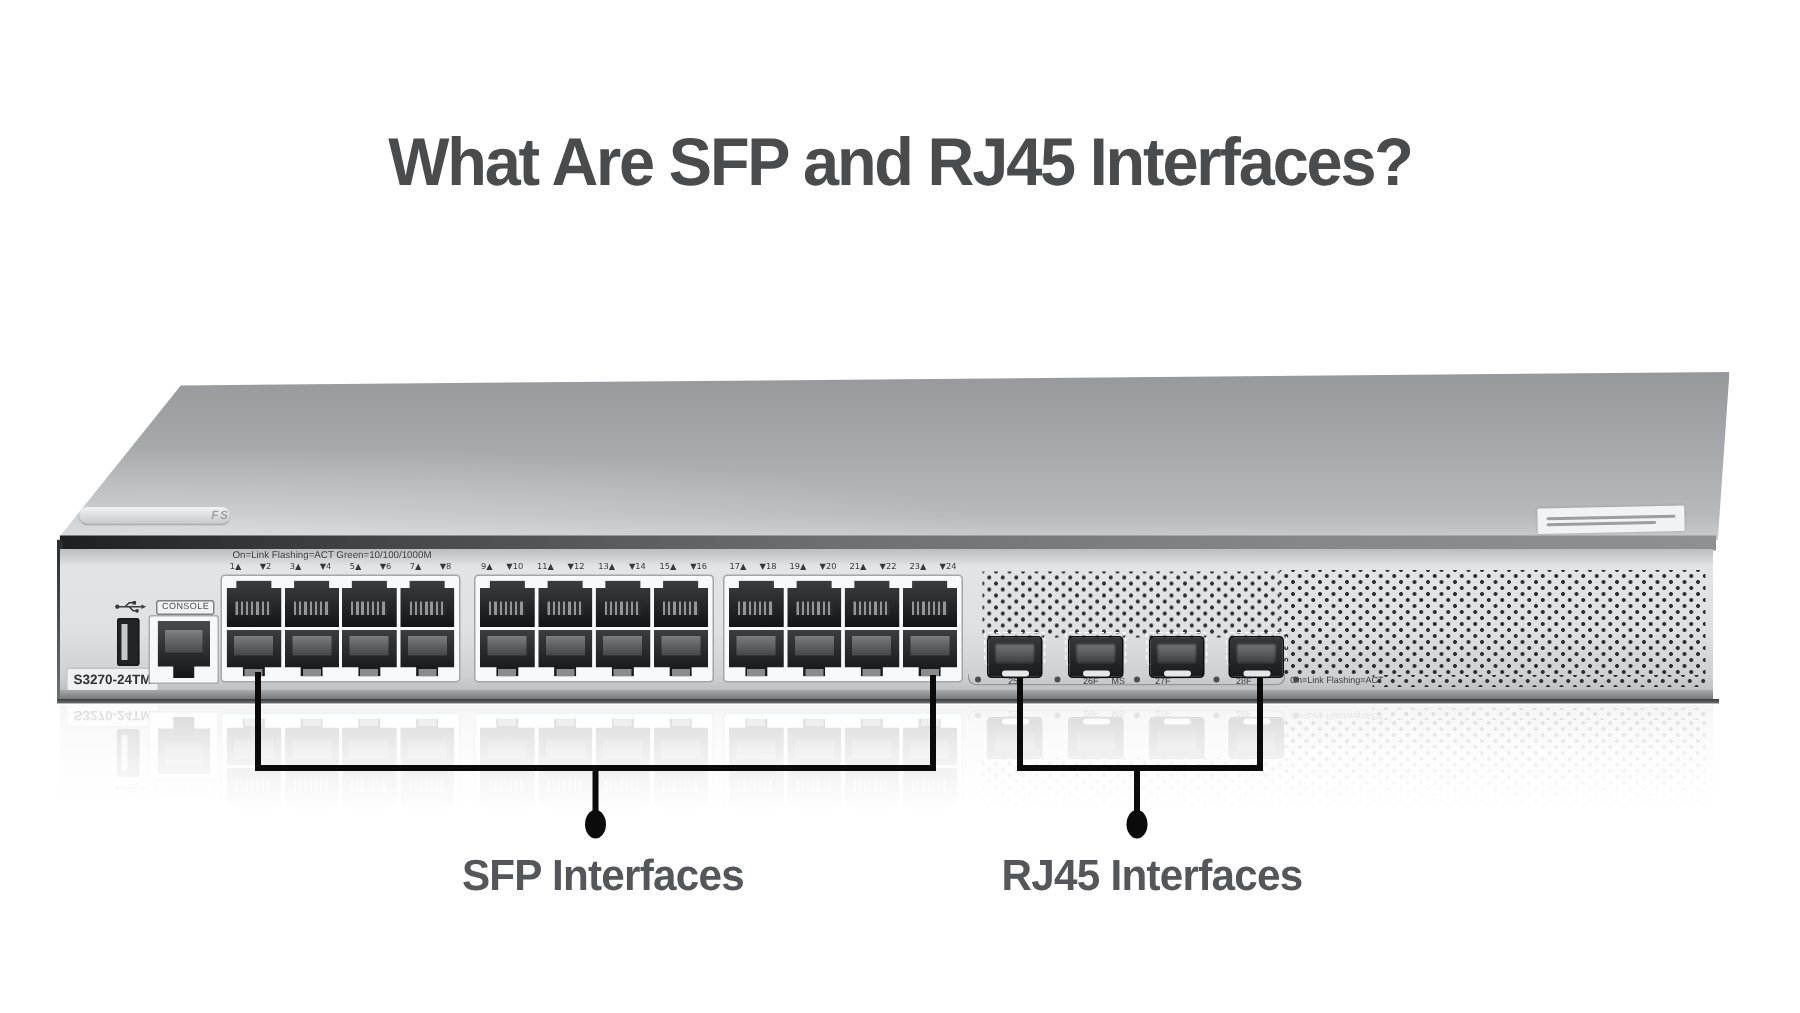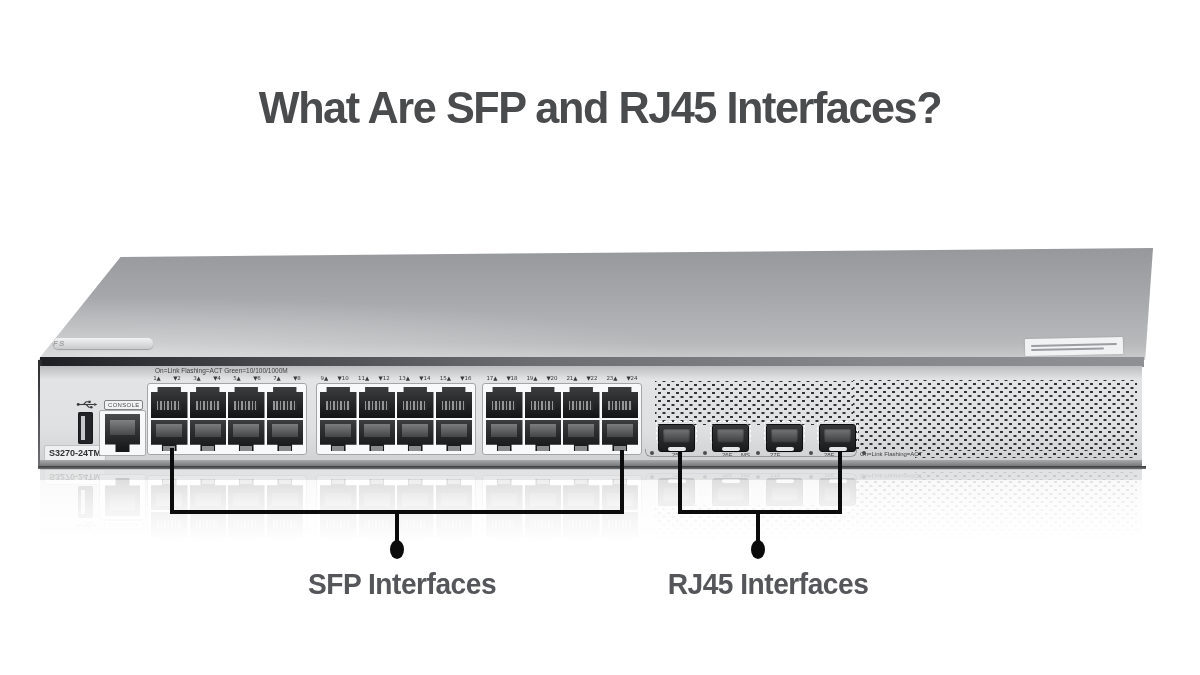--- a/index.html
+++ b/index.html
@@ -14,32 +14,32 @@
 
   
   .switch{position:absolute;left:38px;top:248px;width:1115px;height:222px;}
   .top-face{position:absolute;left:0;top:0;width:1115px;height:112px;
       clip-path:polygon(7.4% 8%,100% 0,99.3% 100%,0 100%);
       background:linear-gradient(to bottom,#96989b 0%,#a4a6a9 40%,#b8b9bb 85%,#cbccce 100%);}
   .top-face::before{content:'';position:absolute;inset:0;
       background:radial-gradient(ellipse at 6% 95%,rgba(255,255,255,.38),rgba(255,255,255,0) 38%);}
   .logo-plate{position:absolute;left:15px;top:90px;width:100px;height:11px;border-radius:5px;
       background:linear-gradient(#f2f3f4,#c9cacb);box-shadow:0 1px 1px rgba(0,0,0,.25);
-      display:flex;align-items:center;justify-content:flex-start;}
+      display:flex;align-items:center;justify-content:flex-end;}
   .logo-plate span{font-size:8px;font-weight:bold;color:#9fa1a3;letter-spacing:1px;font-style:italic;}
   .sticker{position:absolute;left:987px;top:90px;width:98px;height:17px;background:#f1f2f3;
       border-radius:1px;transform:rotate(-1.2deg);box-shadow:0 0 2px rgba(0,0,0,.2);
       display:flex;flex-direction:column;justify-content:center;gap:2px;padding:0 6px;}
   .sticker i{display:block;height:2px;background:#9b9da0;border-radius:1px;}
   .sticker i:nth-child(2){width:85%;}
   .edge-band{position:absolute;left:2px;top:109px;width:1104px;height:10px;
       background:linear-gradient(to right,#1e1f22,#45474a 20%,#6b6d70 45%,#85878a 75%,#8e9093);}
   .left-sliver{position:absolute;left:0;top:112px;width:4px;height:106px;
       background:linear-gradient(#2b2c2e,#6e7073);}
-  .front-panel{position:absolute;left:2px;top:118px;width:1102px;height:114px;
+  .front-panel{position:absolute;left:2px;top:118px;width:1102px;height:98px;
       background:linear-gradient(to bottom,#bcbdbf 0%,#e3e4e6 12%,#dfe0e2 55%,#cfd0d2 86%,#b9babc 100%);}
   .bottom-lip{position:absolute;left:2px;top:212px;width:1102px;height:6px;
       background:linear-gradient(#a9aaac,#77787a);}
   .bottom-line{position:absolute;left:0;top:218px;width:1108px;height:3px;
       background:linear-gradient(#3a3b3d,#6f7072);}
 
   
   .model-tag{position:absolute;left:4px;top:79px;padding:2px 4px;background:#eff0f1;
       border:1px solid #c2c3c5;border-radius:2px;font-size:9px;font-weight:bold;color:#303133;}
   .usb-icon{position:absolute;left:36px;top:34px;width:22px;height:9px;}

